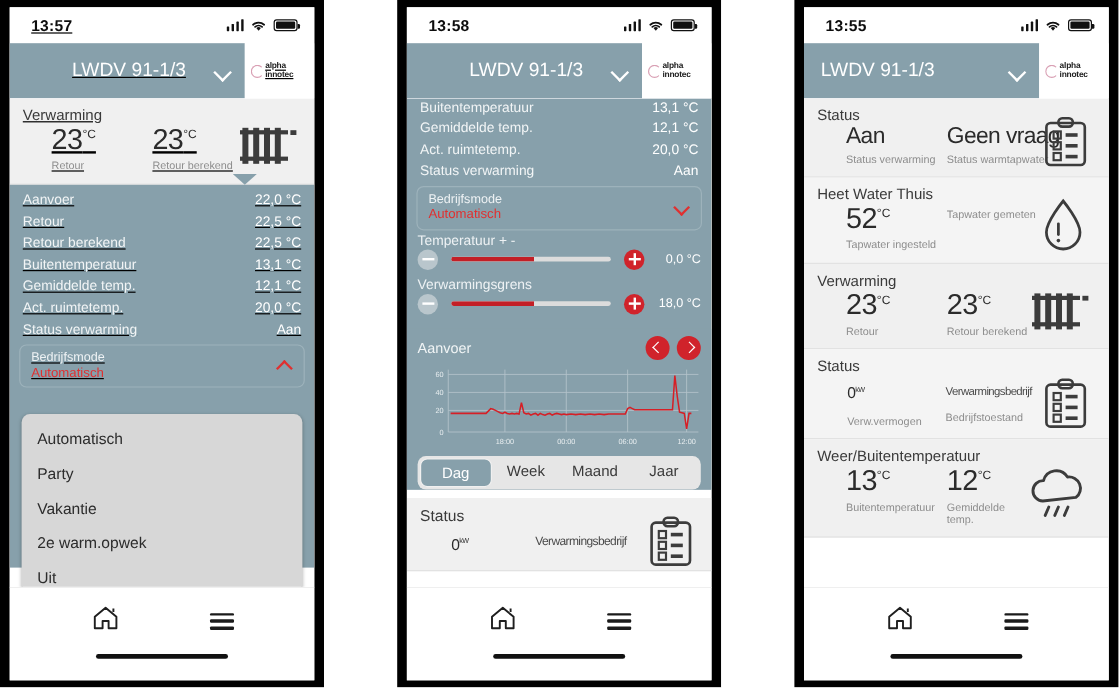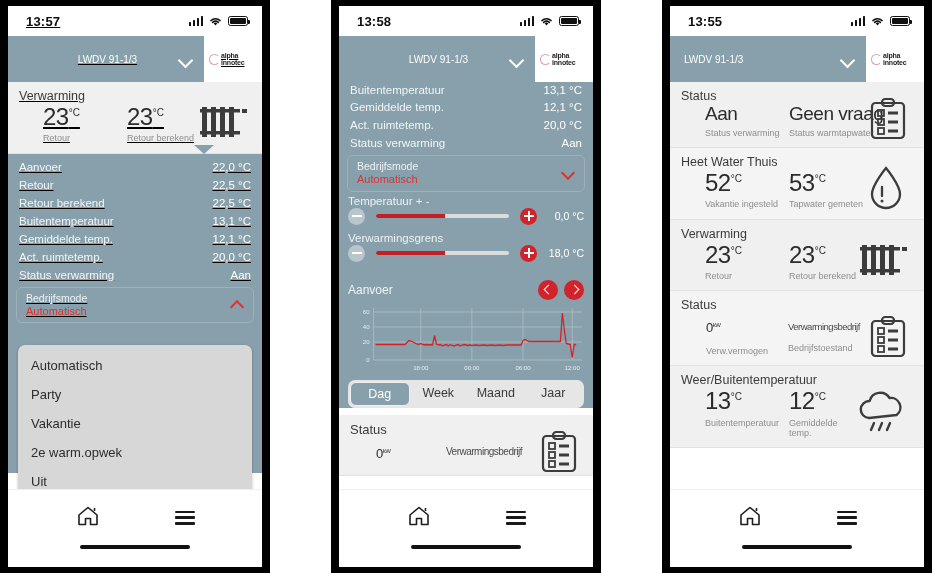--- a/index.html
+++ b/index.html
@@ -46,21 +46,21 @@
   .batt{ width:20px; height:10px; border:1.3px solid #111; border-radius:2.5px; position:relative; }
   .batt::after{ content:""; position:absolute; right:-3.2px; top:3px; width:2px; height:4px; background:#111; border-radius:0 1px 1px 0; }
   .batt em{ position:absolute; left:1.2px; top:1.2px; bottom:1.2px; right:1.2px; background:#111; border-radius:1px; display:block; }
 
   
   .appbar{ height:46px; flex:0 0 46px; display:flex; background:#ffffff; }
   .devsel{
     flex:1 1 auto; background:#87a0ab; display:flex; align-items:center;
     justify-content:space-between; padding:0 12px 0 14px;
   }
-  .devsel .name{ color:#fff; font-size:10px; flex:1; text-align:center; padding-left:14px; }
+  .devsel .name{ color:#fff; font-size:16px; flex:1; text-align:center; padding-left:14px; }
   .p3 .devsel .name{ text-align:left; padding-left:0; }
   .chev{ width:13px; height:13px; position:relative; flex:0 0 13px; }
   .chev::before{
     content:""; position:absolute; left:1px; top:2px; width:9px; height:9px;
     border-right:2px solid #ffffff; border-bottom:2px solid #ffffff;
     transform:rotate(45deg);
   }
   .logo{
     flex:0 0 58px; background:#ffffff; display:flex; align-items:center;
     padding-left:5px; overflow:hidden;
@@ -547,24 +547,23 @@
               </svg>
             </div>
           </div>
         </div>
 
         <div class="card alt">
           <h3>Heet Water Thuis</h3>
           <div class="metrics">
             <div class="metric">
               <div class="val"><span>52</span><span class="u">°C</span></div>
-              <div class="lbl">Vakantie ingesteld</div>
+              <div class="lbl">Tapwater ingesteld</div>
             </div>
             <div class="metric wide">
-              <div class="val"><span>53</span><span class="u">°C</span></div>
               <div class="lbl">Tapwater gemeten</div>
             </div>
             <div class="cardicon" style="right:8px">
               <svg width="38" height="46" viewBox="0 0 38 46">
                 <path d="M19 3 C19 3 5 20 5 29 a14 14 0 0 0 28 0 C33 20 19 3 19 3 Z" fill="none" stroke="#3c3c3c" stroke-width="2.3"></path>
                 <line x1="15" y1="22" x2="15" y2="31" stroke="#3c3c3c" stroke-width="2.3" stroke-linecap="round"></line>
                 <circle cx="15" cy="36" r="1.5" fill="#3c3c3c"></circle>
               </svg>
             </div>
           </div>

